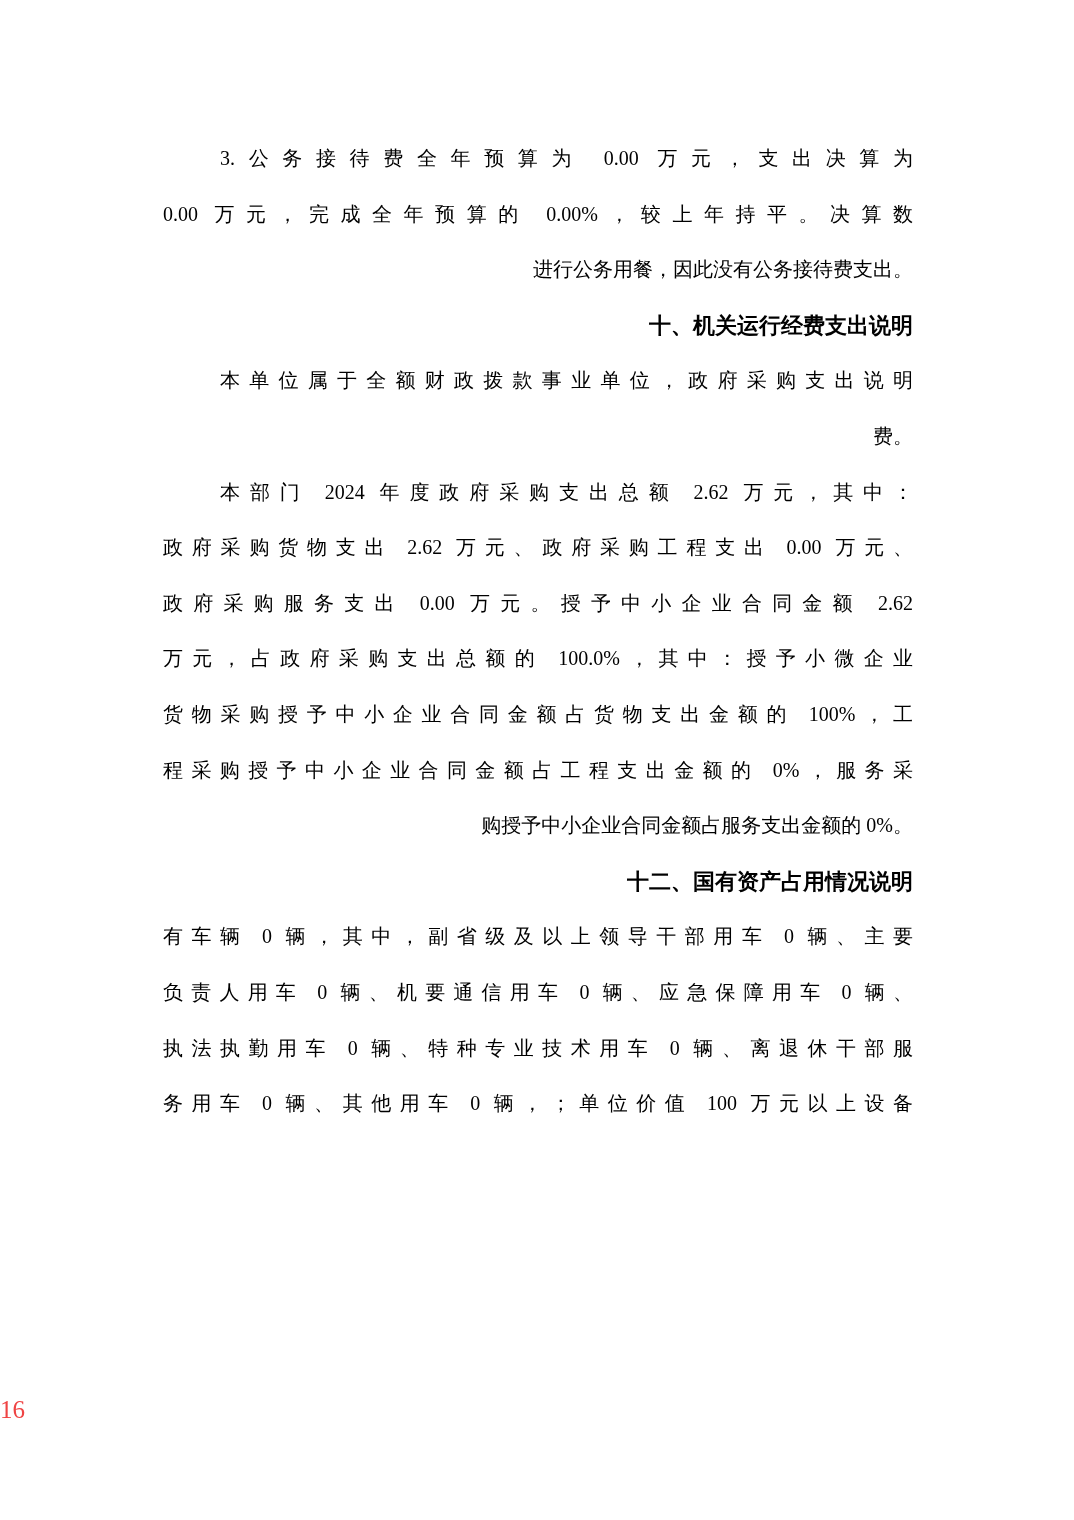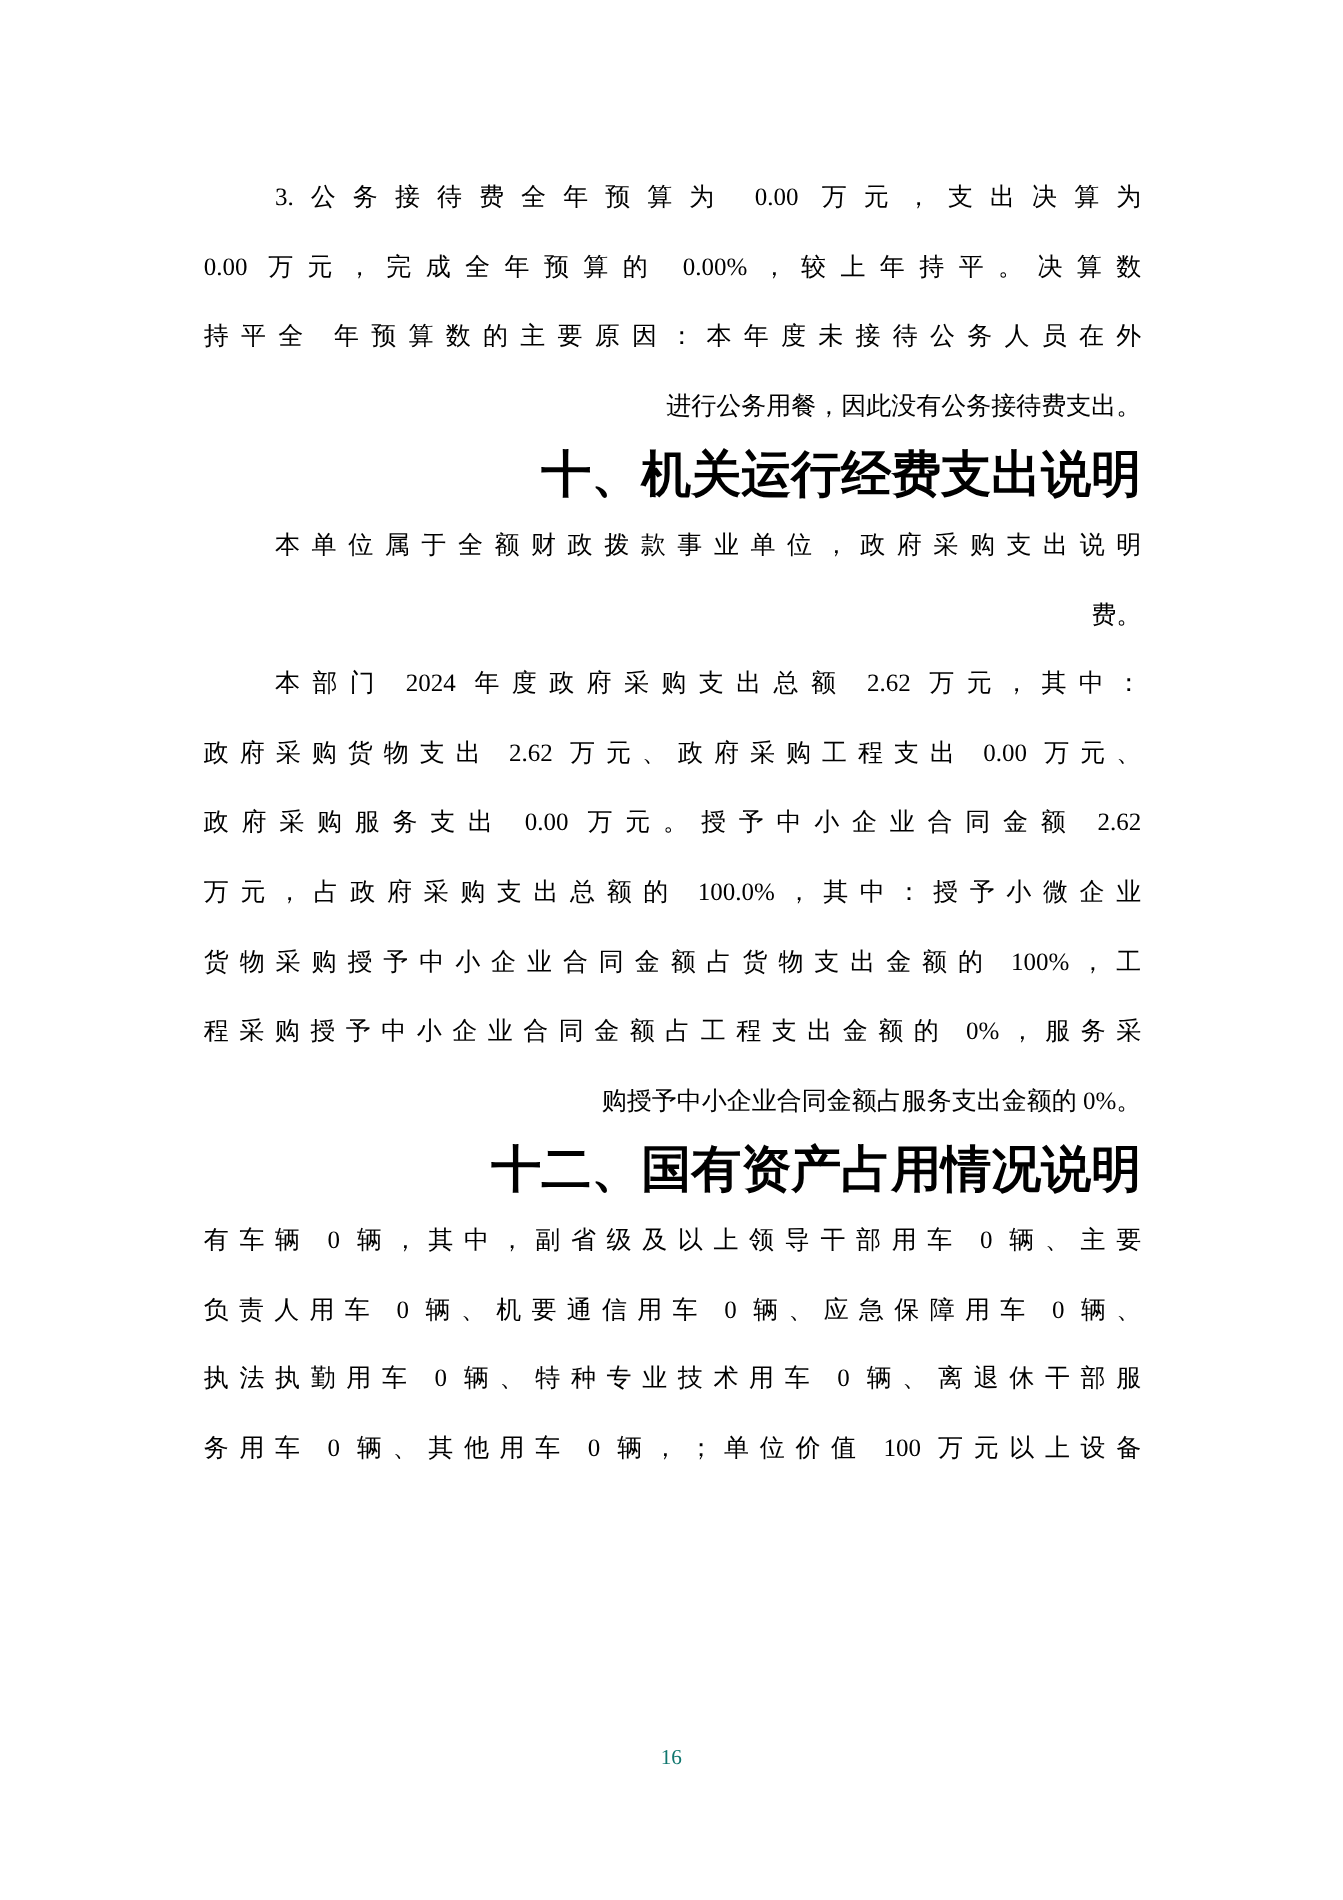--- a/index.html
+++ b/index.html
@@ -26,53 +26,52 @@
     line-height: 55.6px;
     white-space: normal;
   }
   .body-text {
     font-family: "Liberation Serif", "DejaVu Serif", serif;
     font-size: 20px;
     font-weight: 400;
   }
   .heading-text {
     font-family: "Liberation Sans", "DejaVu Sans", sans-serif;
-    font-size: 40px;
+    font-size: 22px;
     font-weight: 700;
   }
   .indent {
     text-indent: 57px;
   }
   .fill {
     text-align: justify;
     text-align-last: justify;
     text-justify: inter-character;
   }
   .left {
     text-align: right;
   }
   .page-number {
     position: absolute;
     top: 1396px;
     left: 0;
     width: 100%;
-    text-align: center;
+    text-align: left;
     font-family: "Liberation Serif", "DejaVu Serif", serif;
-    font-size: 17px;
-    color: #0f766e;
+    font-size: 25px;
+    color: #ef4444;
   }
 </style>
 </head>
 <body>
 
 <div class="page">
   <div class="content">
     <div class="line body-text indent fill">3.公务接待费全年预算为 0.00 万元，支出决算为</div>
     <div class="line body-text fill">0.00 万元，完成全年预算的 0.00%，较上年持平。决算数</div>
-    <div class="line body-text fill">持平全 年预算数的主要原因：本年度未接待公务人员在外</div>
     <div class="line body-text left">进行公务用餐，因此没有公务接待费支出。</div>
 
     <div class="line heading-text indent left">十、机关运行经费支出说明</div>
     <div class="line body-text indent fill">本单位属于全额财政拨款事业单位，政府采购支出说明</div>
     <div class="line body-text left">费。</div>
 
     <div class="line body-text indent fill">本部门 2024 年度政府采购支出总额 2.62 万元，其中：</div>
     <div class="line body-text fill">政府采购货物支出 2.62 万元、政府采购工程支出 0.00 万元、</div>
     <div class="line body-text fill">政府采购服务支出 0.00 万元。授予中小企业合同金额 2.62</div>
     <div class="line body-text fill">万元，占政府采购支出总额的 100.0%，其中：授予小微企业</div>

